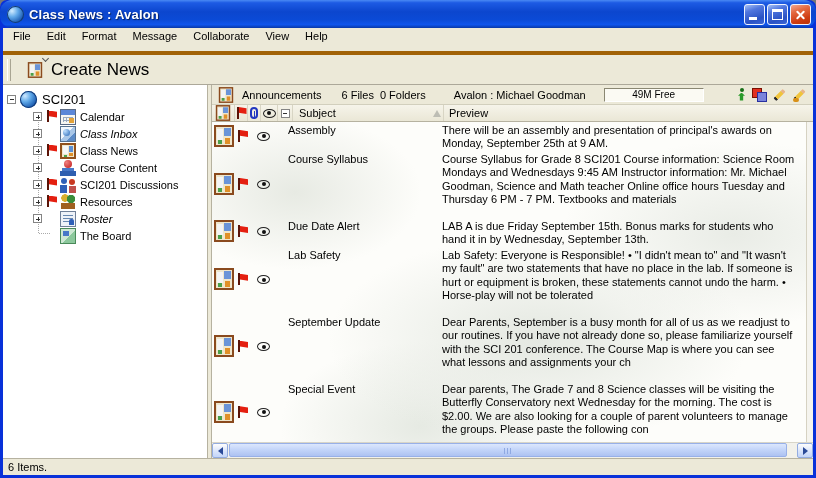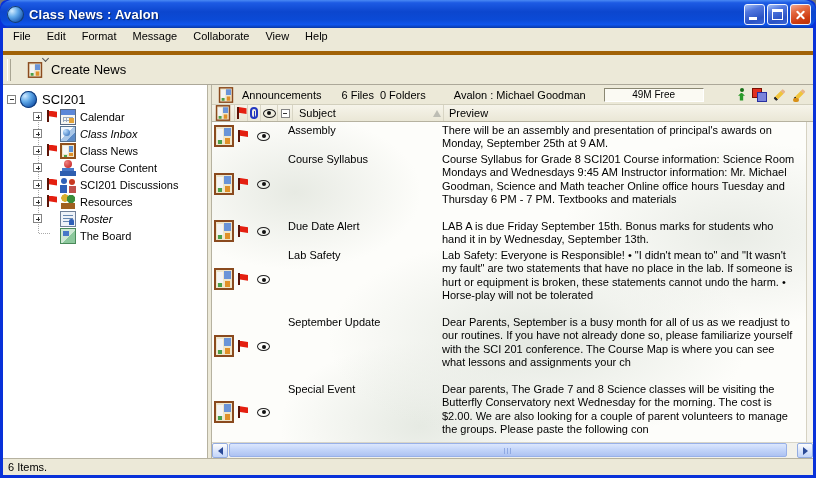--- a/index.html
+++ b/index.html
@@ -21,21 +21,21 @@
   .g-min{position:absolute;left:4px;bottom:4px;width:8px;height:3px;background:#fff;}
   .g-max{position:absolute;left:4px;top:4px;width:11px;height:11px;border:1px solid #fff;border-top:3px solid #fff;}
   .g-x::before,.g-x::after{content:"";position:absolute;left:4px;top:9px;width:11px;height:2px;background:#fff;border-radius:1px;}
   .g-x::before{transform:rotate(45deg);} .g-x::after{transform:rotate(-45deg);}
   
   .app-body{flex:1;min-height:0;margin:0 3px 3px;background:#ece9d8;display:flex;flex-direction:column;}
   .menubar{height:27px;flex:none;display:flex;padding-left:2px;border-bottom:4px solid #a16207;font-size:11px;}
   .menubar .mi{padding:2px 8px;cursor:default;}
   .toolbar{height:29px;flex:none;display:flex;align-items:center;padding-left:2px;gap:6px;}
   .grip{width:4px;height:22px;border-left:1px solid #fff;border-right:1px solid #a9a593;margin:0 2px;}
-  .tbtn{display:flex;align-items:center;gap:6px;padding:2px 6px;font-size:13px;position:relative;}
+  .tbtn{display:flex;align-items:center;gap:6px;padding:2px 6px;font-size:17px;position:relative;}
   .newmark{position:absolute;left:24px;top:-1px;width:5px;height:5px;border-left:1px solid #555;border-bottom:1px solid #555;transform:rotate(-45deg);}
   
   .content{flex:1;min-height:0;display:flex;border-top:1px solid #aca899;}
   
   .tree{width:205px;flex:none;background:#fff;border-right:1px solid #b6b2a0;position:relative;padding-top:5px;overflow:hidden;}
   .splitter{width:3px;flex:none;background:#ece9d8;}
   .trow{display:flex;align-items:center;height:17px;gap:3px;padding-left:30px;font-size:11px;white-space:nowrap;position:relative;z-index:1;}
   .trow.root{padding-left:4px;height:18px;font-size:13px;gap:4px;}
   .tlabel{padding-left:1px;}
   .it{font-style:italic;}

